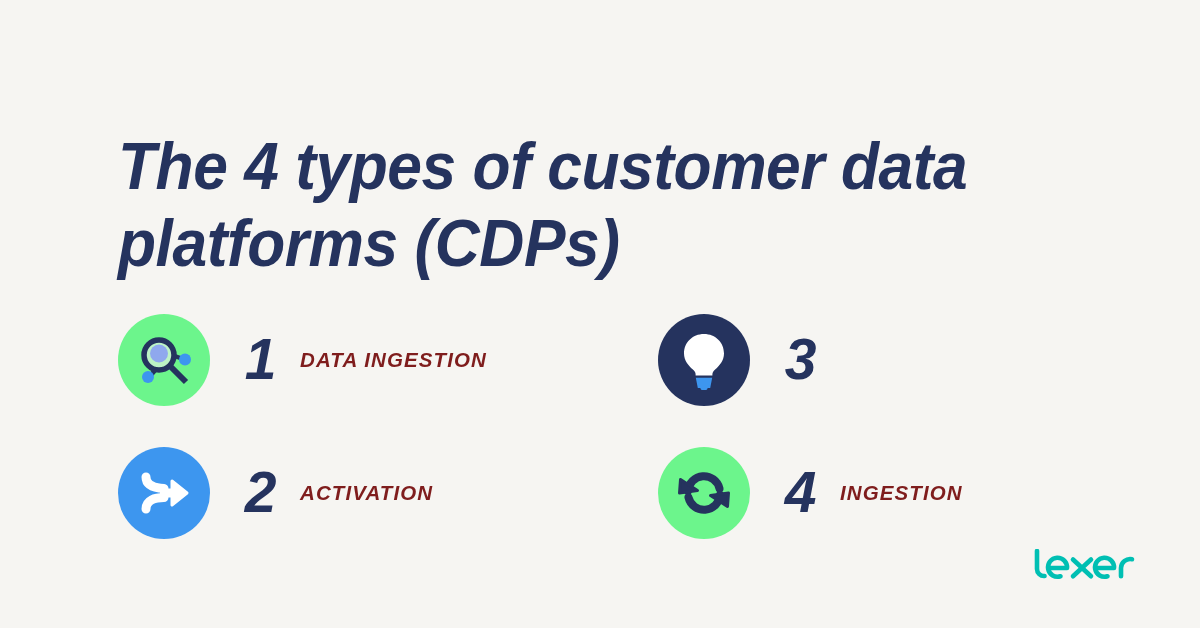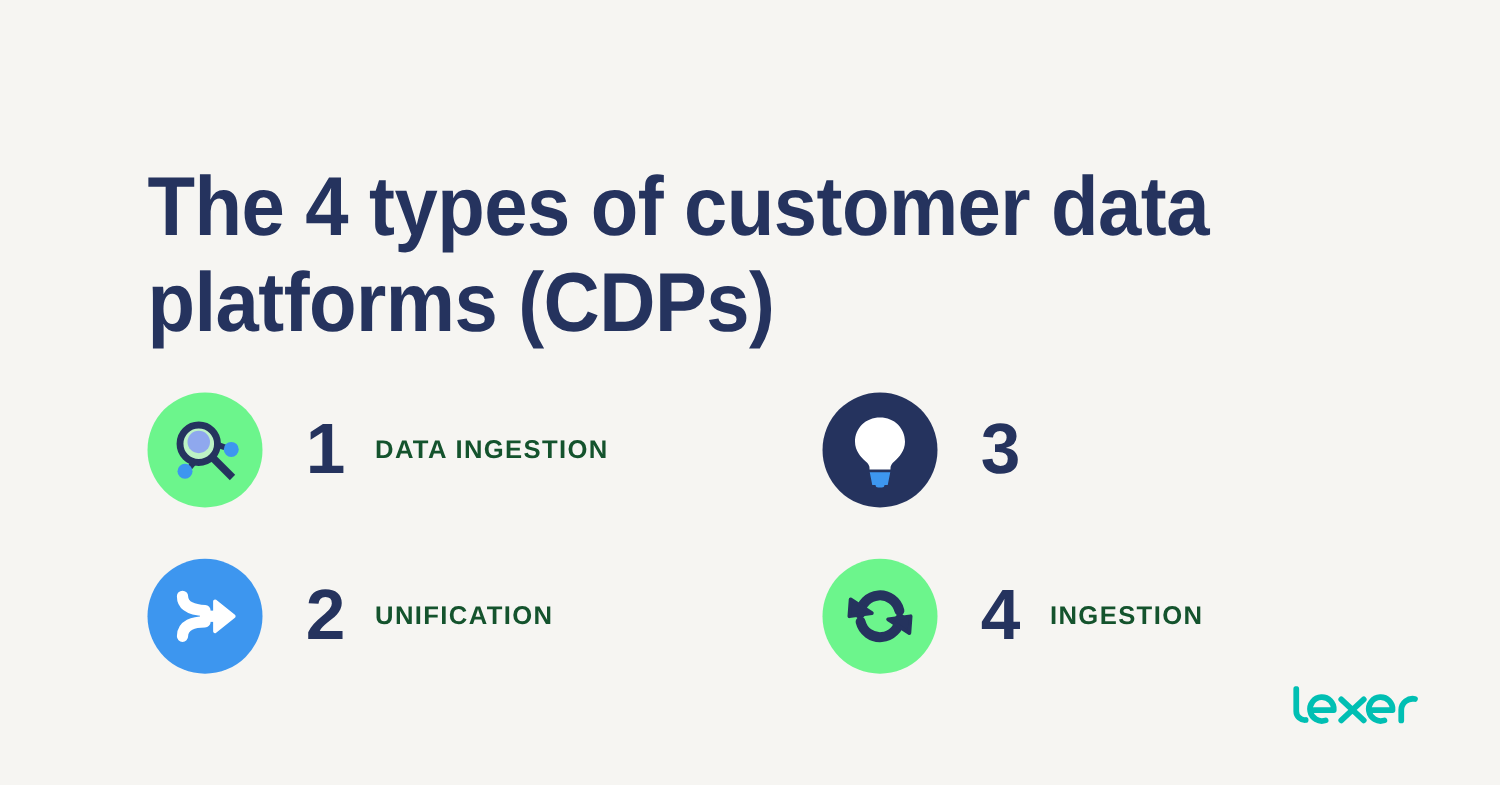--- a/index.html
+++ b/index.html
@@ -11,20 +11,21 @@
     height: 628px;
     background: #f6f5f2;
     font-family: "Liberation Sans", sans-serif;
     overflow: hidden;
   }
   .canvas {
     position: relative;
     width: 1028px;
     height: 628px;
     background: #f6f5f2;
+    font-style: italic;
   }
 
   
   .title {
     position: absolute;
     left: 118px;
     top: 82px;
     width: 1000px;
     color: #25335e;
     font-family: "Liberation Sans", sans-serif;
@@ -68,21 +69,21 @@
     text-align: center;
     color: #25335e;
     font-family: "Liberation Sans", sans-serif;
     font-weight: 700;
     font-size: 57px;
     line-height: 57px;
     letter-spacing: -1px;
     margin-left: 14px;
   }
   .label {
-    color: #14532d;
+    color: #7f1d1d;
     font-family: "Liberation Sans", sans-serif;
     font-weight: 700;
     font-size: 20.5px;
     letter-spacing: 1.1px;
     white-space: nowrap;
     margin-left: 4px;
   }
 
   
   .logo {
@@ -157,21 +158,21 @@
 
             <path d="M11 42 C11 33 20 30.5 29 30.5" fill="none" stroke="#ffffff" stroke-width="9" stroke-linecap="round"></path>
 
             <rect x="25" y="21.5" width="15" height="9" fill="#ffffff"></rect>
 
             <path d="M37 14 L52 26 L37 38 Z" fill="#ffffff" stroke="#ffffff" stroke-width="3" stroke-linejoin="round"></path>
           </svg>
         </span>
       </div>
       <div class="num">2</div>
-      <div class="label">UNIFICATION</div>
+      <div class="label">ACTIVATION</div>
     </div>
 
     <div class="item">
       <div class="badge" style="background:#6cf58c">
         <span>
           <svg width="58" height="54" viewBox="0 0 58 54">
 
             <path d="M13 25 A16 16 0 0 1 44.5 22.5" fill="none" stroke="#25335e" stroke-width="8" stroke-linecap="round"></path>
 
             <path d="M5.5 13.5 L22.5 24.5 L4.5 27 Z" fill="#25335e" stroke="#25335e" stroke-width="3" stroke-linejoin="round"></path>

